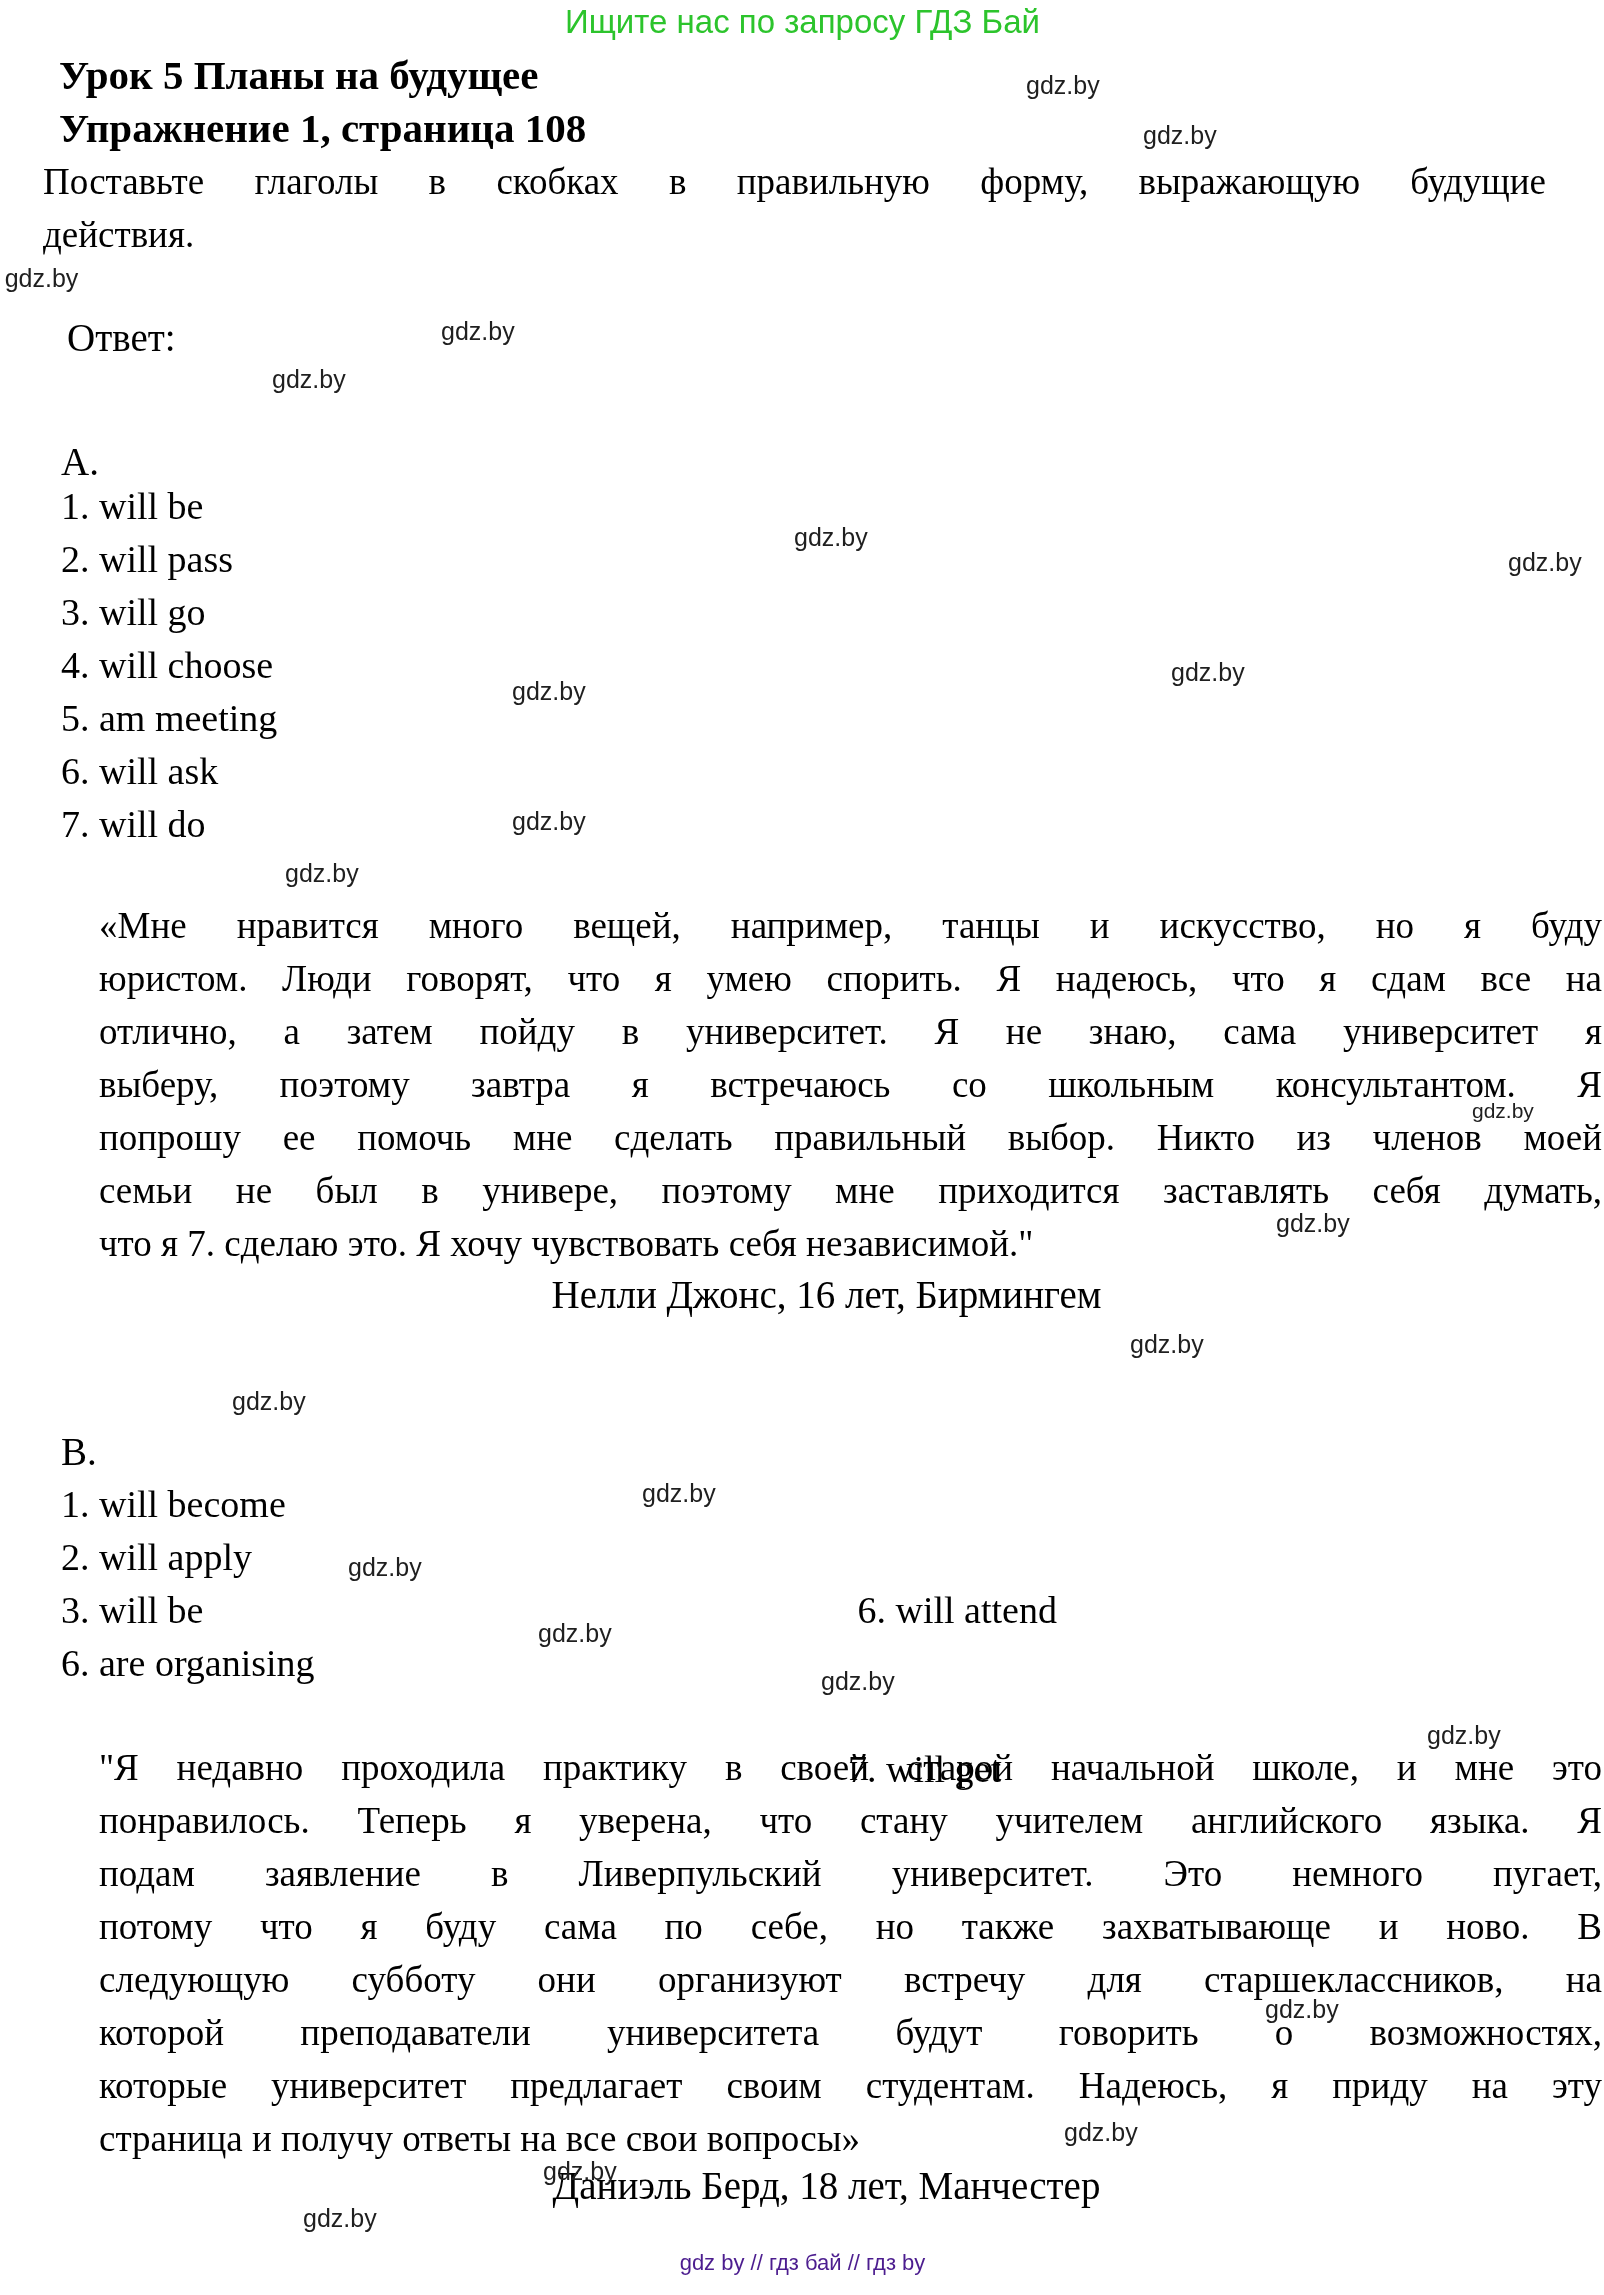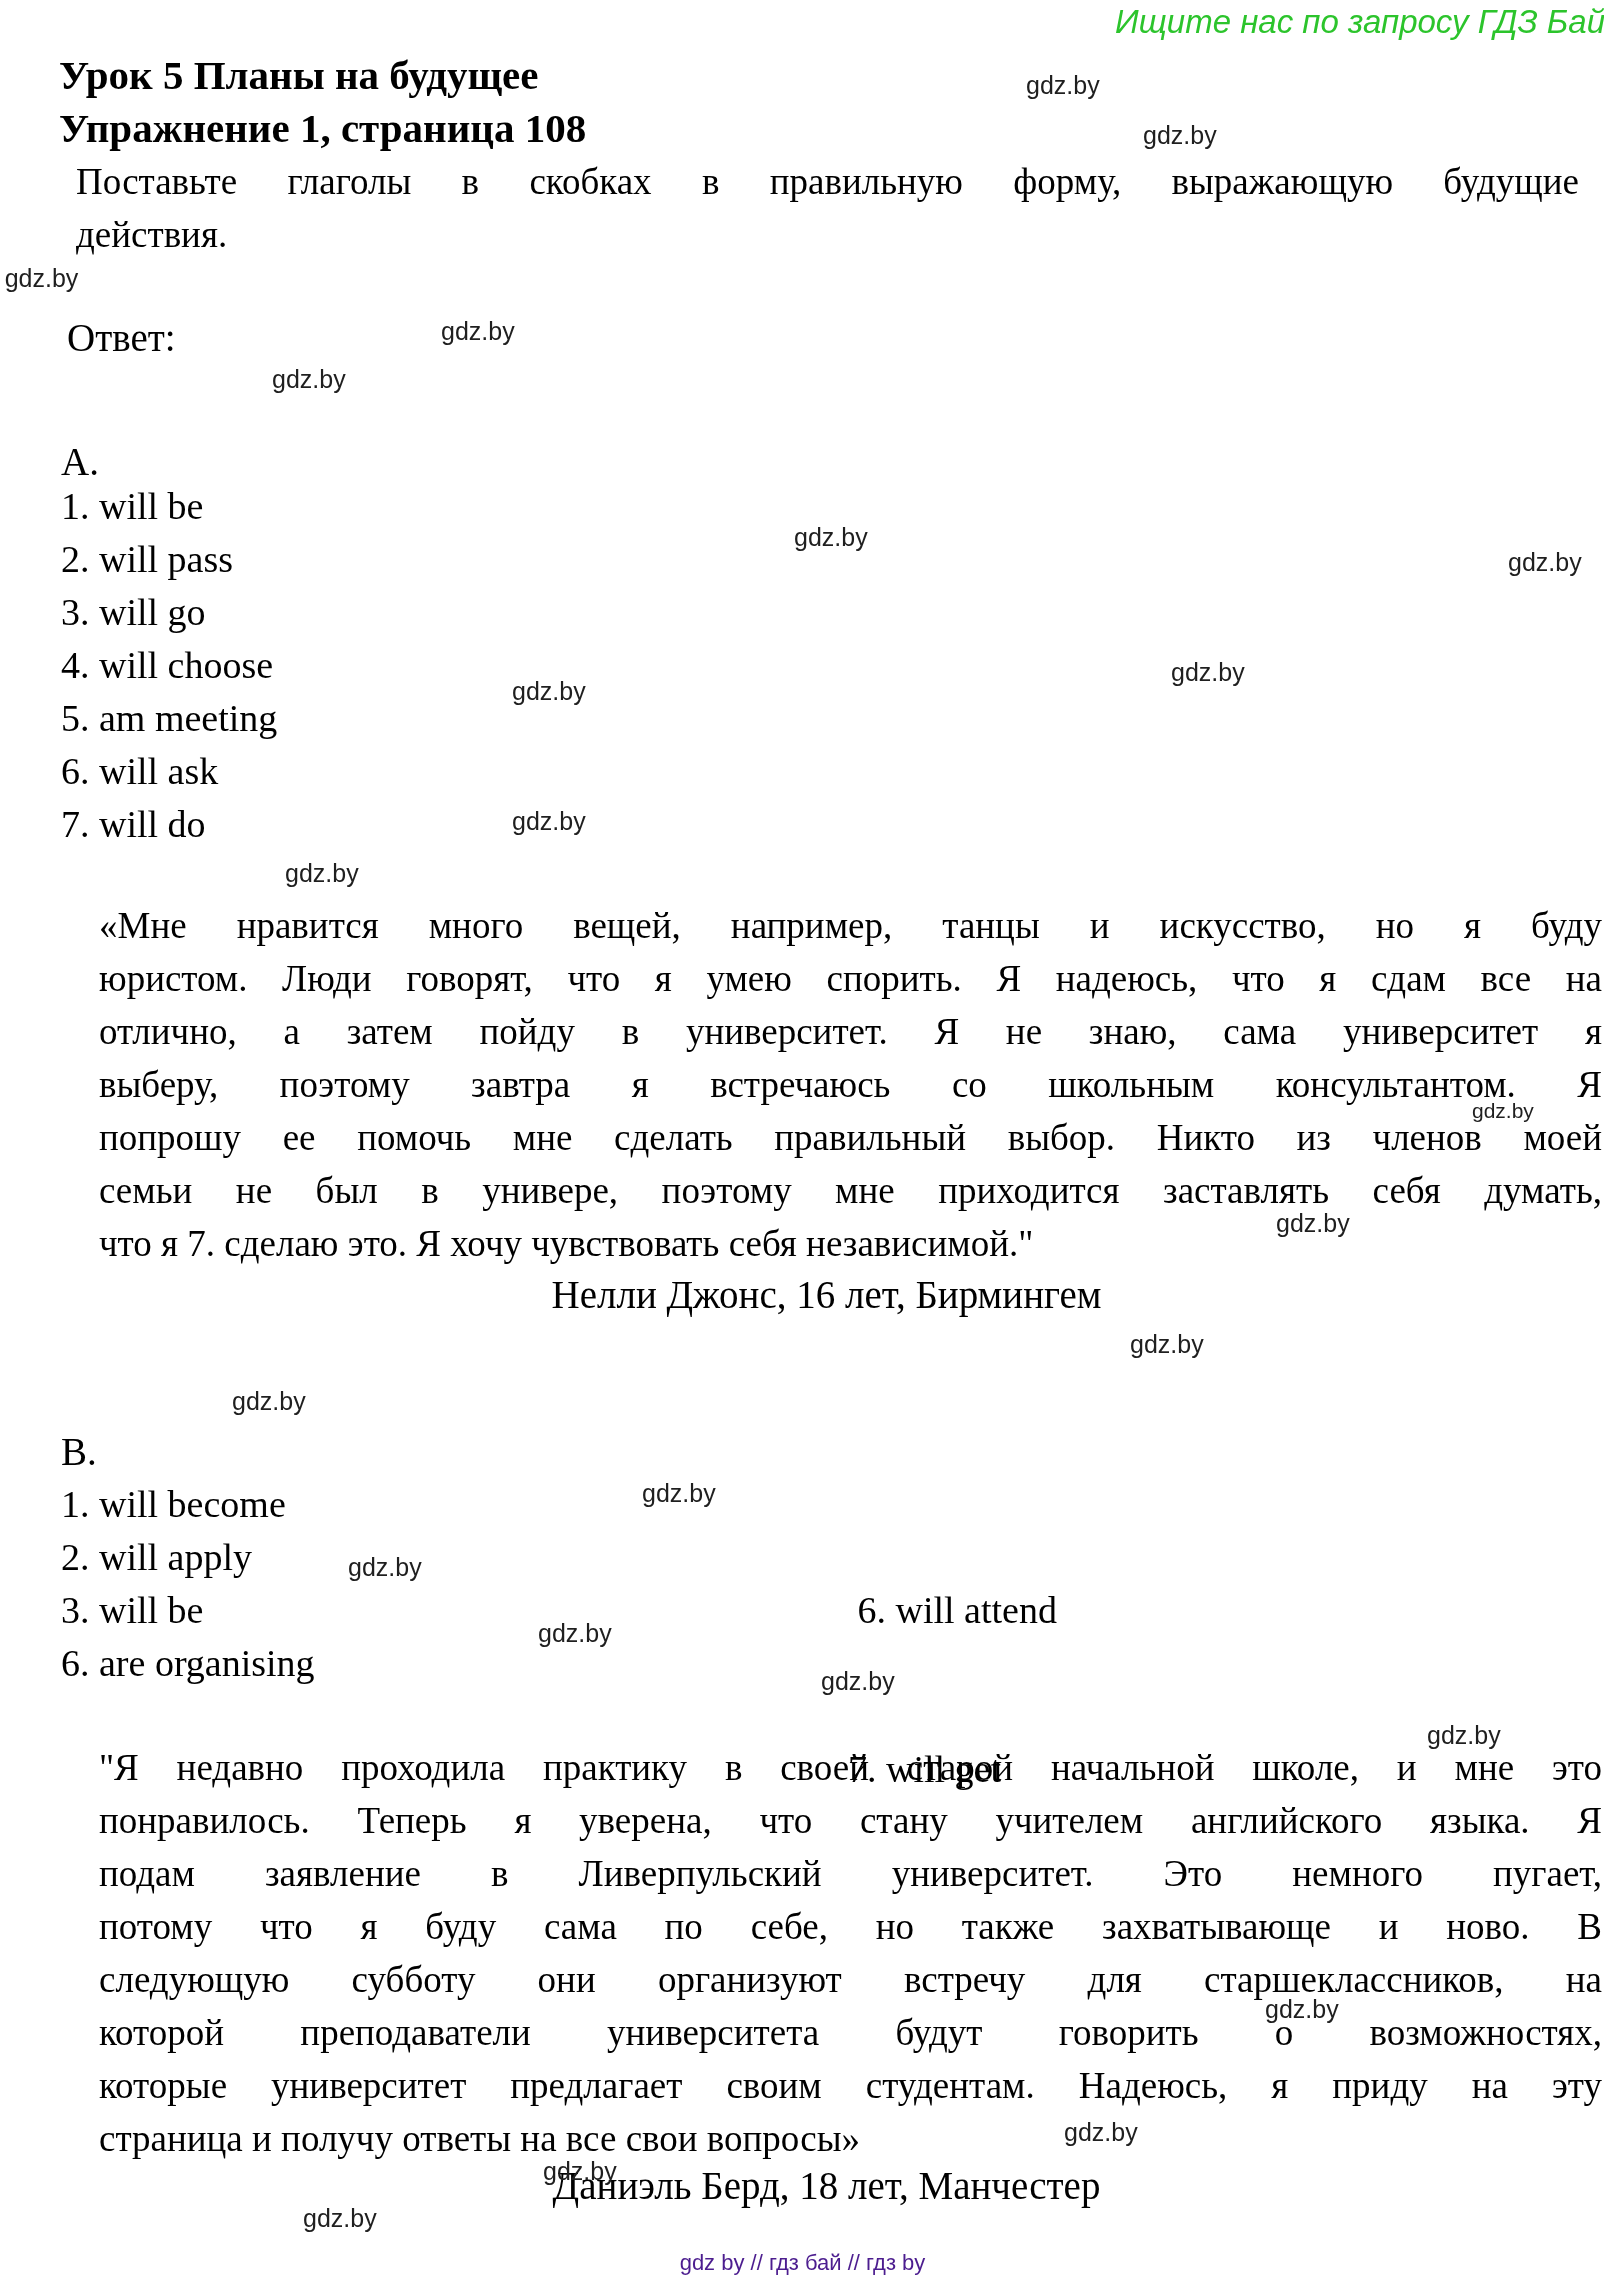--- a/index.html
+++ b/index.html
@@ -1,27 +1,27 @@
 <!DOCTYPE html>
 <html style="font-size:12.6px"><head>
 <meta charset="utf-8">
 <style>
   html,body{margin:0;padding:0;background:#fff;}
   body{width:1605px;height:2295px;position:relative;overflow:hidden;
        font-family:"Liberation Serif","DejaVu Serif",serif;color:#000;}
   .abs{position:absolute;}
   
-  .banner{top:1.6px;left:0;width:1605px;text-align:right;
+  .banner{top:1.6px;left:0;width:1605px;text-align:center;
           font-family:"Liberation Sans","DejaVu Sans",sans-serif;
-          font-size:33px;line-height:39px;font-style:italic;}
+          font-size:33px;line-height:39px;}
   
   .title{top:49px;left:59px;width:1503px;font-weight:bold;font-size:41px;line-height:53px;}
   .subtitle{top:102px;left:59px;width:1503px;font-weight:bold;font-size:41px;line-height:53px;}
   
-  .task{top:155px;left:76px;width:1503px;font-size:37px;line-height:53px;}
+  .task{top:155px;left:43px;width:1503px;font-size:37px;line-height:53px;}
   .answer-label{top:311px;left:67px;width:471px;font-size:39px;line-height:53px;}
   .a-label{top:435px;left:61px;font-size:39px;line-height:53px;}
   .a-items{top:480px;left:61px;width:706px;font-size:38px;line-height:53px;}
   .b-label{top:1425px;left:61px;font-size:39px;line-height:53px;}
   .b-items-left{top:1478px;left:61px;width:706px;font-size:38px;line-height:53px;}
   .b-items-right{top:1478px;left:848px;width:706px;font-size:38px;line-height:53px;white-space:pre-wrap;}
   
   .para{left:59px;width:1503px;font-size:37px;line-height:53px;margin-left:40px;}
   .para-a{top:899px;}
   .para-b{top:1741px;}

